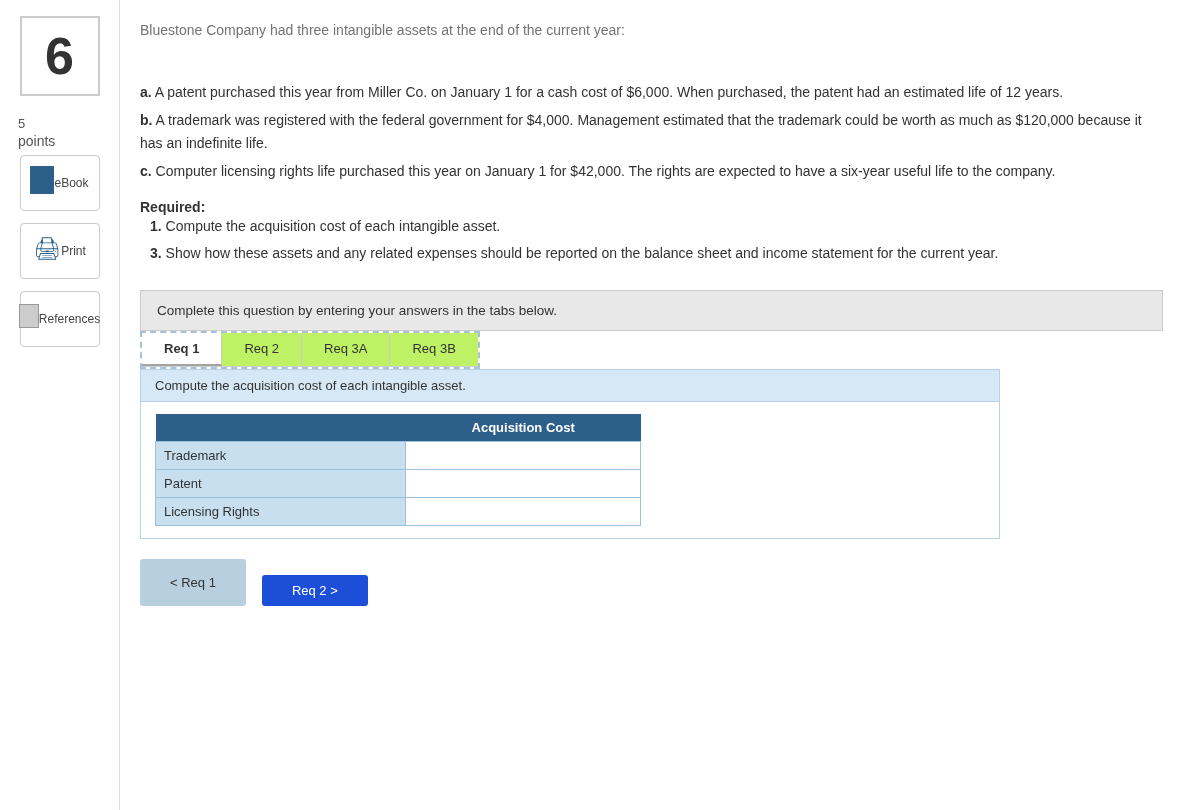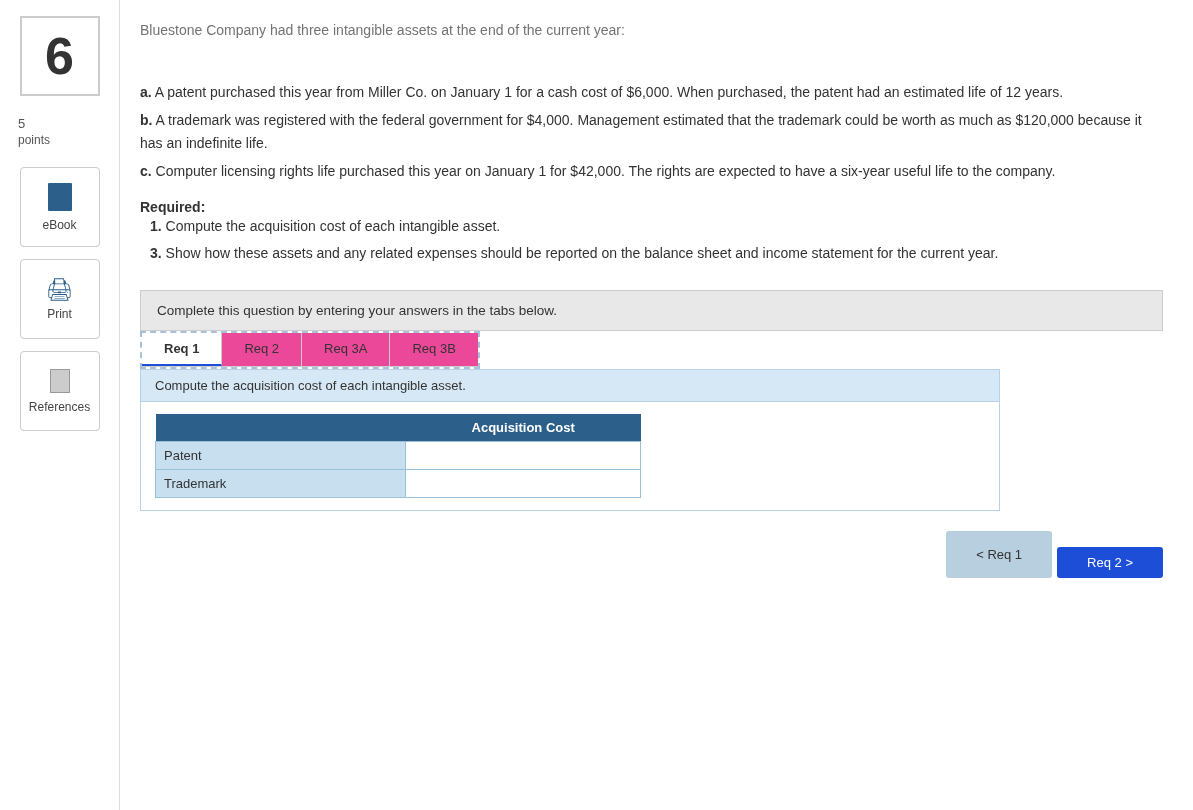--- a/index.html
+++ b/index.html
@@ -40,33 +40,32 @@
       margin-bottom: 20px;
     }
     .points-label {
       font-size: 13px;
       color: #555;
       align-self: flex-start;
       margin-left: 18px;
       margin-bottom: 2px;
     }
     .points-value {
-      font-size: 12px;
+      font-size: 14px;
       color: #555;
       align-self: flex-start;
       margin-left: 18px;
-      margin-bottom: 20px;
+      margin-bottom: 6px;
     }
     .sidebar-btn {
       display: flex;
-      flex-direction: column;
       align-items: center;
       justify-content: center;
       width: 80px;
-      height: 80px;
+      height: 56px;
       border: 1px solid #ccc;
       border-radius: 4px;
       margin-bottom: 12px;
       cursor: pointer;
       background: #fff;
       font-size: 12px;
       color: #444;
     }
     .sidebar-btn .icon {
       margin-bottom: 4px;
@@ -142,26 +141,26 @@
     .tabs-row {
       display: flex;
       border-bottom: 1px solid #ccc;
       background: #fff;
     }
     .tab {
       padding: 8px 22px;
       font-size: 13px;
       cursor: pointer;
       border-right: 1px solid #ccc;
-      background: #ec4899;
+      background: #bef264;
       color: #333;
     }
     .tab.active {
       background: #fff;
-      border-bottom: 2px solid #1d4ed8;
+      border-bottom: 2px solid #a3a3a3;
       font-weight: bold;
     }
     .tab:last-child {
       border-right: none;
     }
     
     .tab-content {
       width: 860px;
     }
     .tab-instruction {
@@ -206,22 +205,22 @@
       font-size: 13px;
       padding: 2px 4px;
       background: transparent;
     }
     .table-wrapper {
       padding: 12px 14px;
     }
     
     .bottom-nav {
       display: flex;
-      justify-content: flex-end;
-      gap: 5px;
+      justify-content: flex-start;
+      gap: 16px;
       margin-top: 20px;
       padding-bottom: 20px;
     }
     .nav-btn {
       padding: 8px 30px;
       font-size: 13px;
       cursor: pointer;
       border-radius: 3px;
       border: none;
       font-weight: 500;
@@ -322,27 +321,33 @@
         <div class="table-wrapper">
           <table class="asset-table">
             <thead>
               <tr>
                 <th></th>
                 <th>Acquisition Cost</th>
               </tr>
             </thead>
             <tbody>
               <tr>
+                <td>Trademark</td>
+                <td>
+                  <input type="text" value="" style="">
+                </td>
+              </tr>
+              <tr>
                 <td>Patent</td>
                 <td>
                   <input type="text" value="" style="">
                 </td>
               </tr>
               <tr>
-                <td>Trademark</td>
+                <td>Licensing Rights</td>
                 <td>
                   <input type="text" value="" style="">
                 </td>
               </tr>
             </tbody>
           </table>
         </div>
       </div>
     </div>
 

